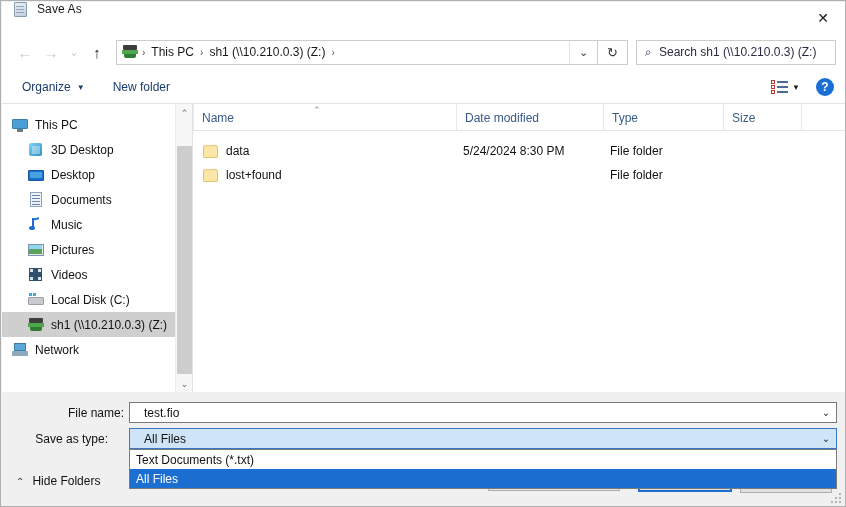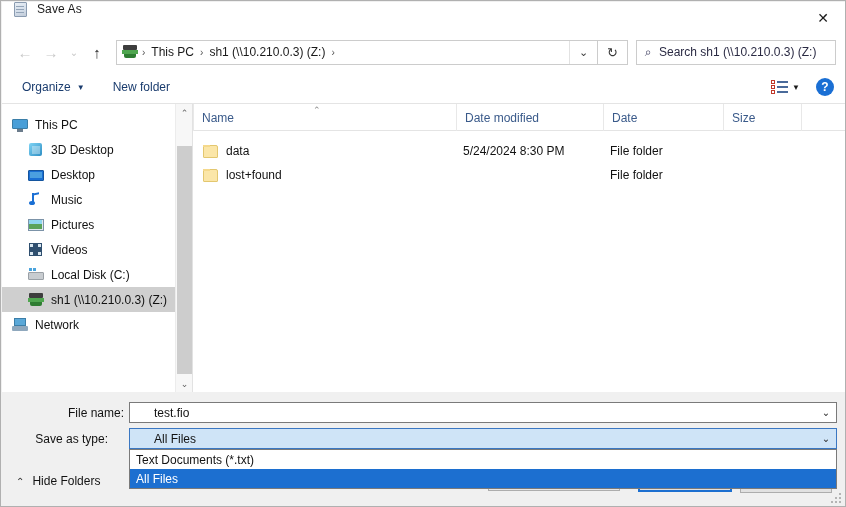--- a/index.html
+++ b/index.html
@@ -278,21 +278,21 @@
     white-space: nowrap;
   }
   .combo {
     position: absolute;
     height: 21px;
     background: #ffffff;
     border: 1px solid #7a7a7a;
     display: flex; align-items: center;
   }
   .combo-val {
-    font-size: 12px; color: #121212; padding-left: 24px; white-space: nowrap;
+    font-size: 12px; color: #121212; padding-left: 14px; white-space: nowrap;
   }
   .combo-arrow {
     position: absolute; right: 0; top: 0; height: 19px; width: 20px;
     display: flex; align-items: center; justify-content: center;
     font-size: 10px; color: #2b2b2b;
   }
   .combo.focused { background: #cfe4f7; border: 1px solid #3a77c2; }
 
   .dropdown {
     position: absolute;
@@ -425,20 +425,30 @@
         </div>
 
         <div class="tree-item indent">
           <span class="ti-icon">
             <i class="ic-desk"></i>
               <i class="ic-desk-in"></i>
           </span>
           <span class="ti-label">Desktop</span>
         </div>
 
+        <div class="tree-item indent">
+          <span class="ti-icon">
+            <i class="ic-doc"></i>
+            <i class="ic-doc-l" style="top:3px"></i>
+            <i class="ic-doc-l" style="top:6px"></i>
+            <i class="ic-doc-l" style="top:9px"></i>
+            <i class="ic-doc-l" style="top:12px"></i>
+          </span>
+          <span class="ti-label">Documents</span>
+        </div>
 
 
         <div class="tree-item indent">
           <span class="ti-icon">
             <i class="ic-mus"></i>
               <i class="ic-mus-h"></i>
               <i class="ic-mus-b"></i>
           </span>
           <span class="ti-label">Music</span>
         </div>
@@ -497,21 +507,21 @@
         <div class="sb-thumb"></div>
         <div class="sb-arrow down">⌄</div>
       </div>
     </div>
 
     <div class="filelist">
       <div class="col-header">
         <div class="sort-caret" style="left:120px">⌃</div>
         <div class="col-h" style="left:0px;width:263px">Name</div>
         <div class="col-h" style="left:263px;width:147px">Date modified</div>
-        <div class="col-h" style="left:410px;width:120px">Date</div>
+        <div class="col-h" style="left:410px;width:120px">Type</div>
         <div class="col-h" style="left:530px;width:78px">Size</div>
         <div class="col-h" style="left:608px;width:20px"></div>
       </div>
 
       <div style="padding-top:8px">
         <div class="row">
           <div class="cell" style="left:10px">
             <span class="folder-ic">
               <i class="fd-back"></i>
                 <i class="fd-tab"></i>

